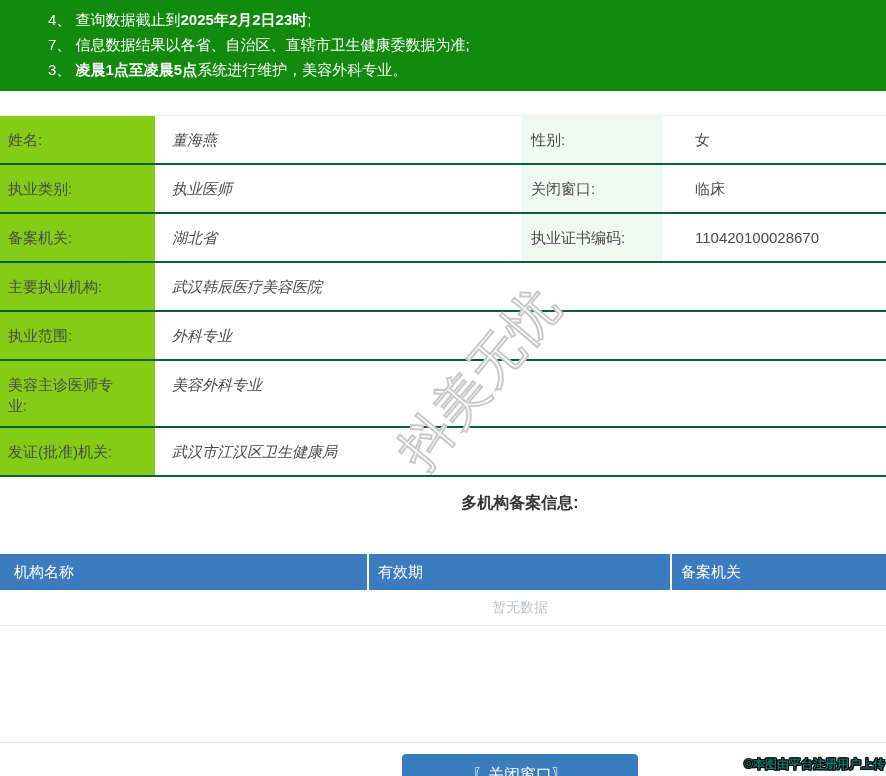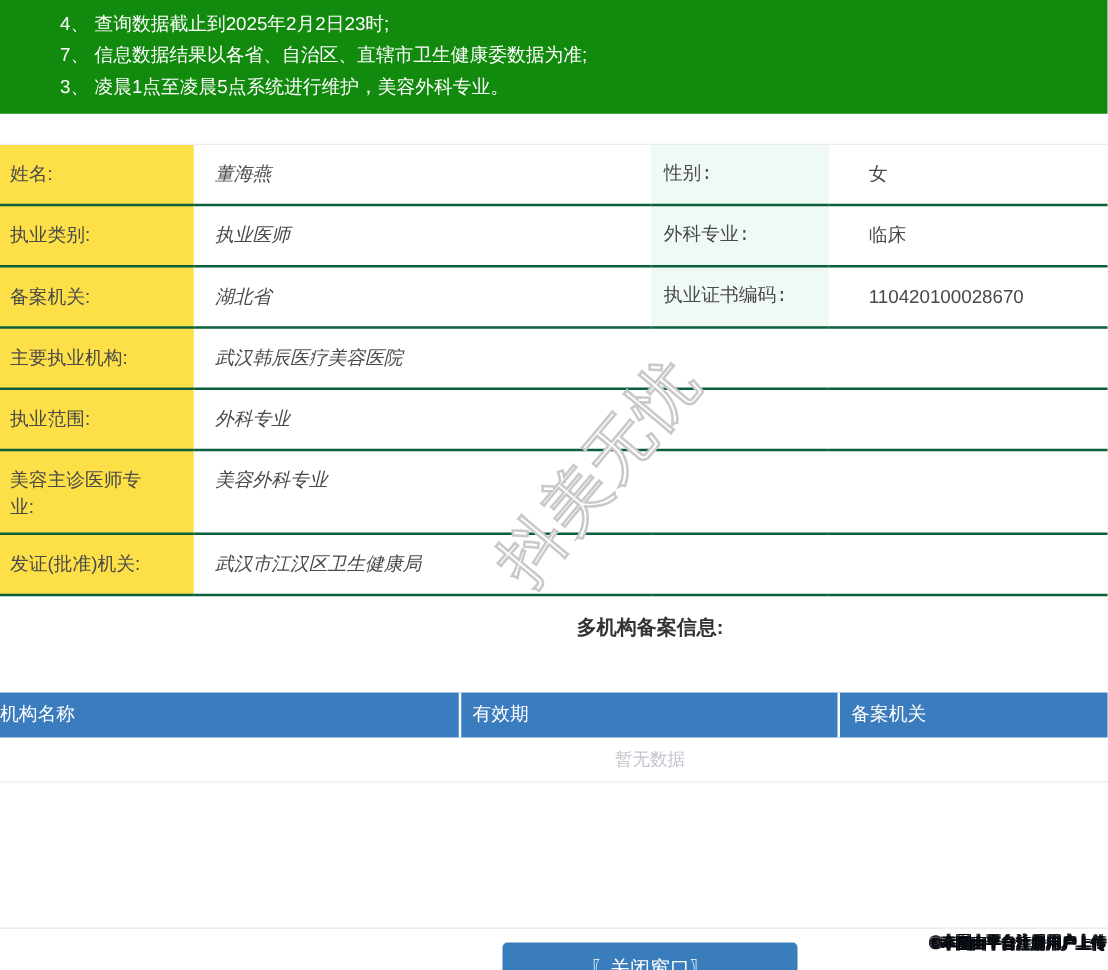--- a/index.html
+++ b/index.html
@@ -12,46 +12,45 @@
   .container { width: 1040px; position: relative; }
 
   
   .notice {
     background: #128a0e;
     color: #ffffff;
     padding: 7px 0 9px 48px;
     font-size: 15px;
   }
   .notice-line { line-height: 25px; }
-  .notice-line b { font-weight: normal; }
+  .notice-line b { font-weight: bold; }
 
   
   table.profile {
     width: 1040px;
     border-collapse: collapse;
     table-layout: fixed;
     margin-top: 24px;
     border-top: 1px solid #ececec;
   }
   table.profile td {
     border-bottom: 2px solid #0b5f3a;
     font-size: 15px;
     color: #4a4a4a;
     vertical-align: top;
     line-height: 21px;
     word-break: break-all;
   }
   td.lbl {
-    background: #fde047;
+    background: #84cc16;
     padding: 13px 30px 10px 8px;
   }
   td.lbl2 {
     background: #f0faf4;
     padding: 13px 8px 13px 10px;
-    font-family: Liberation Mono, monospace;
   }
   td.val  { padding: 13px 8px 13px 17px; color: #333; font-style: italic; }
   td.val2 { padding: 13px 8px 13px 32px; color: #333; }
 
   
   .section-title {
     width: 1040px;
     text-align: center;
     font-size: 16px;
     font-weight: bold;
@@ -70,21 +69,21 @@
   table.records th {
     background: #3a7cbd;
     color: #ffffff;
     font-weight: normal;
     text-align: left;
     font-size: 15px;
     padding: 8px 9px;
     line-height: 20px;
     border-right: 2px solid #ffffff;
   }
-  table.records th:first-child { padding-left: 0; }
+  table.records th:first-child { padding-left: 14px; }
   table.records th:last-child  { border-right: none; }
   table.records td.empty {
     text-align: center;
     color: #c0c4cc;
     font-size: 14px;
     padding: 8px 0;
     line-height: 19px;
     border-bottom: 1px solid #ebebeb;
   }
 
@@ -122,24 +121,24 @@
     color: #ffffff;
     -webkit-text-stroke: 2px #c9c9c9;
     z-index: 6;
     pointer-events: none;
   }
 
   
   .stamp {
     position: fixed;
     right: 1px;
-    bottom: 13px;
+    bottom: 3px;
     font-size: 12px;
-    font-weight: normal;
-    color: #0f172a;
+    font-weight: bold;
+    color: #0f766e;
     text-shadow: -1px 0 #000, 0 1px #000, 1px 0 #000, 0 -1px #000,
                  -1px -1px #000, 1px 1px #000, -1px 1px #000, 1px -1px #000;
     z-index: 7;
   }
 </style>
 </head>
 <body>
 
 <div class="container">
 
@@ -159,21 +158,21 @@
     <tbody>
         <tr>
       <td class="lbl">姓名:</td>
       <td class="val">董海燕</td>
       <td class="lbl2">性别:</td>
       <td class="val2">女</td>
     </tr>
     <tr>
       <td class="lbl">执业类别:</td>
       <td class="val">执业医师</td>
-      <td class="lbl2">外科专业:</td>
+      <td class="lbl2">关闭窗口:</td>
       <td class="val2">临床</td>
     </tr>
     <tr>
       <td class="lbl">备案机关:</td>
       <td class="val">湖北省</td>
       <td class="lbl2">执业证书编码:</td>
       <td class="val2">110420100028670</td>
     </tr>
     <tr>
       <td class="lbl">主要执业机构:</td>

